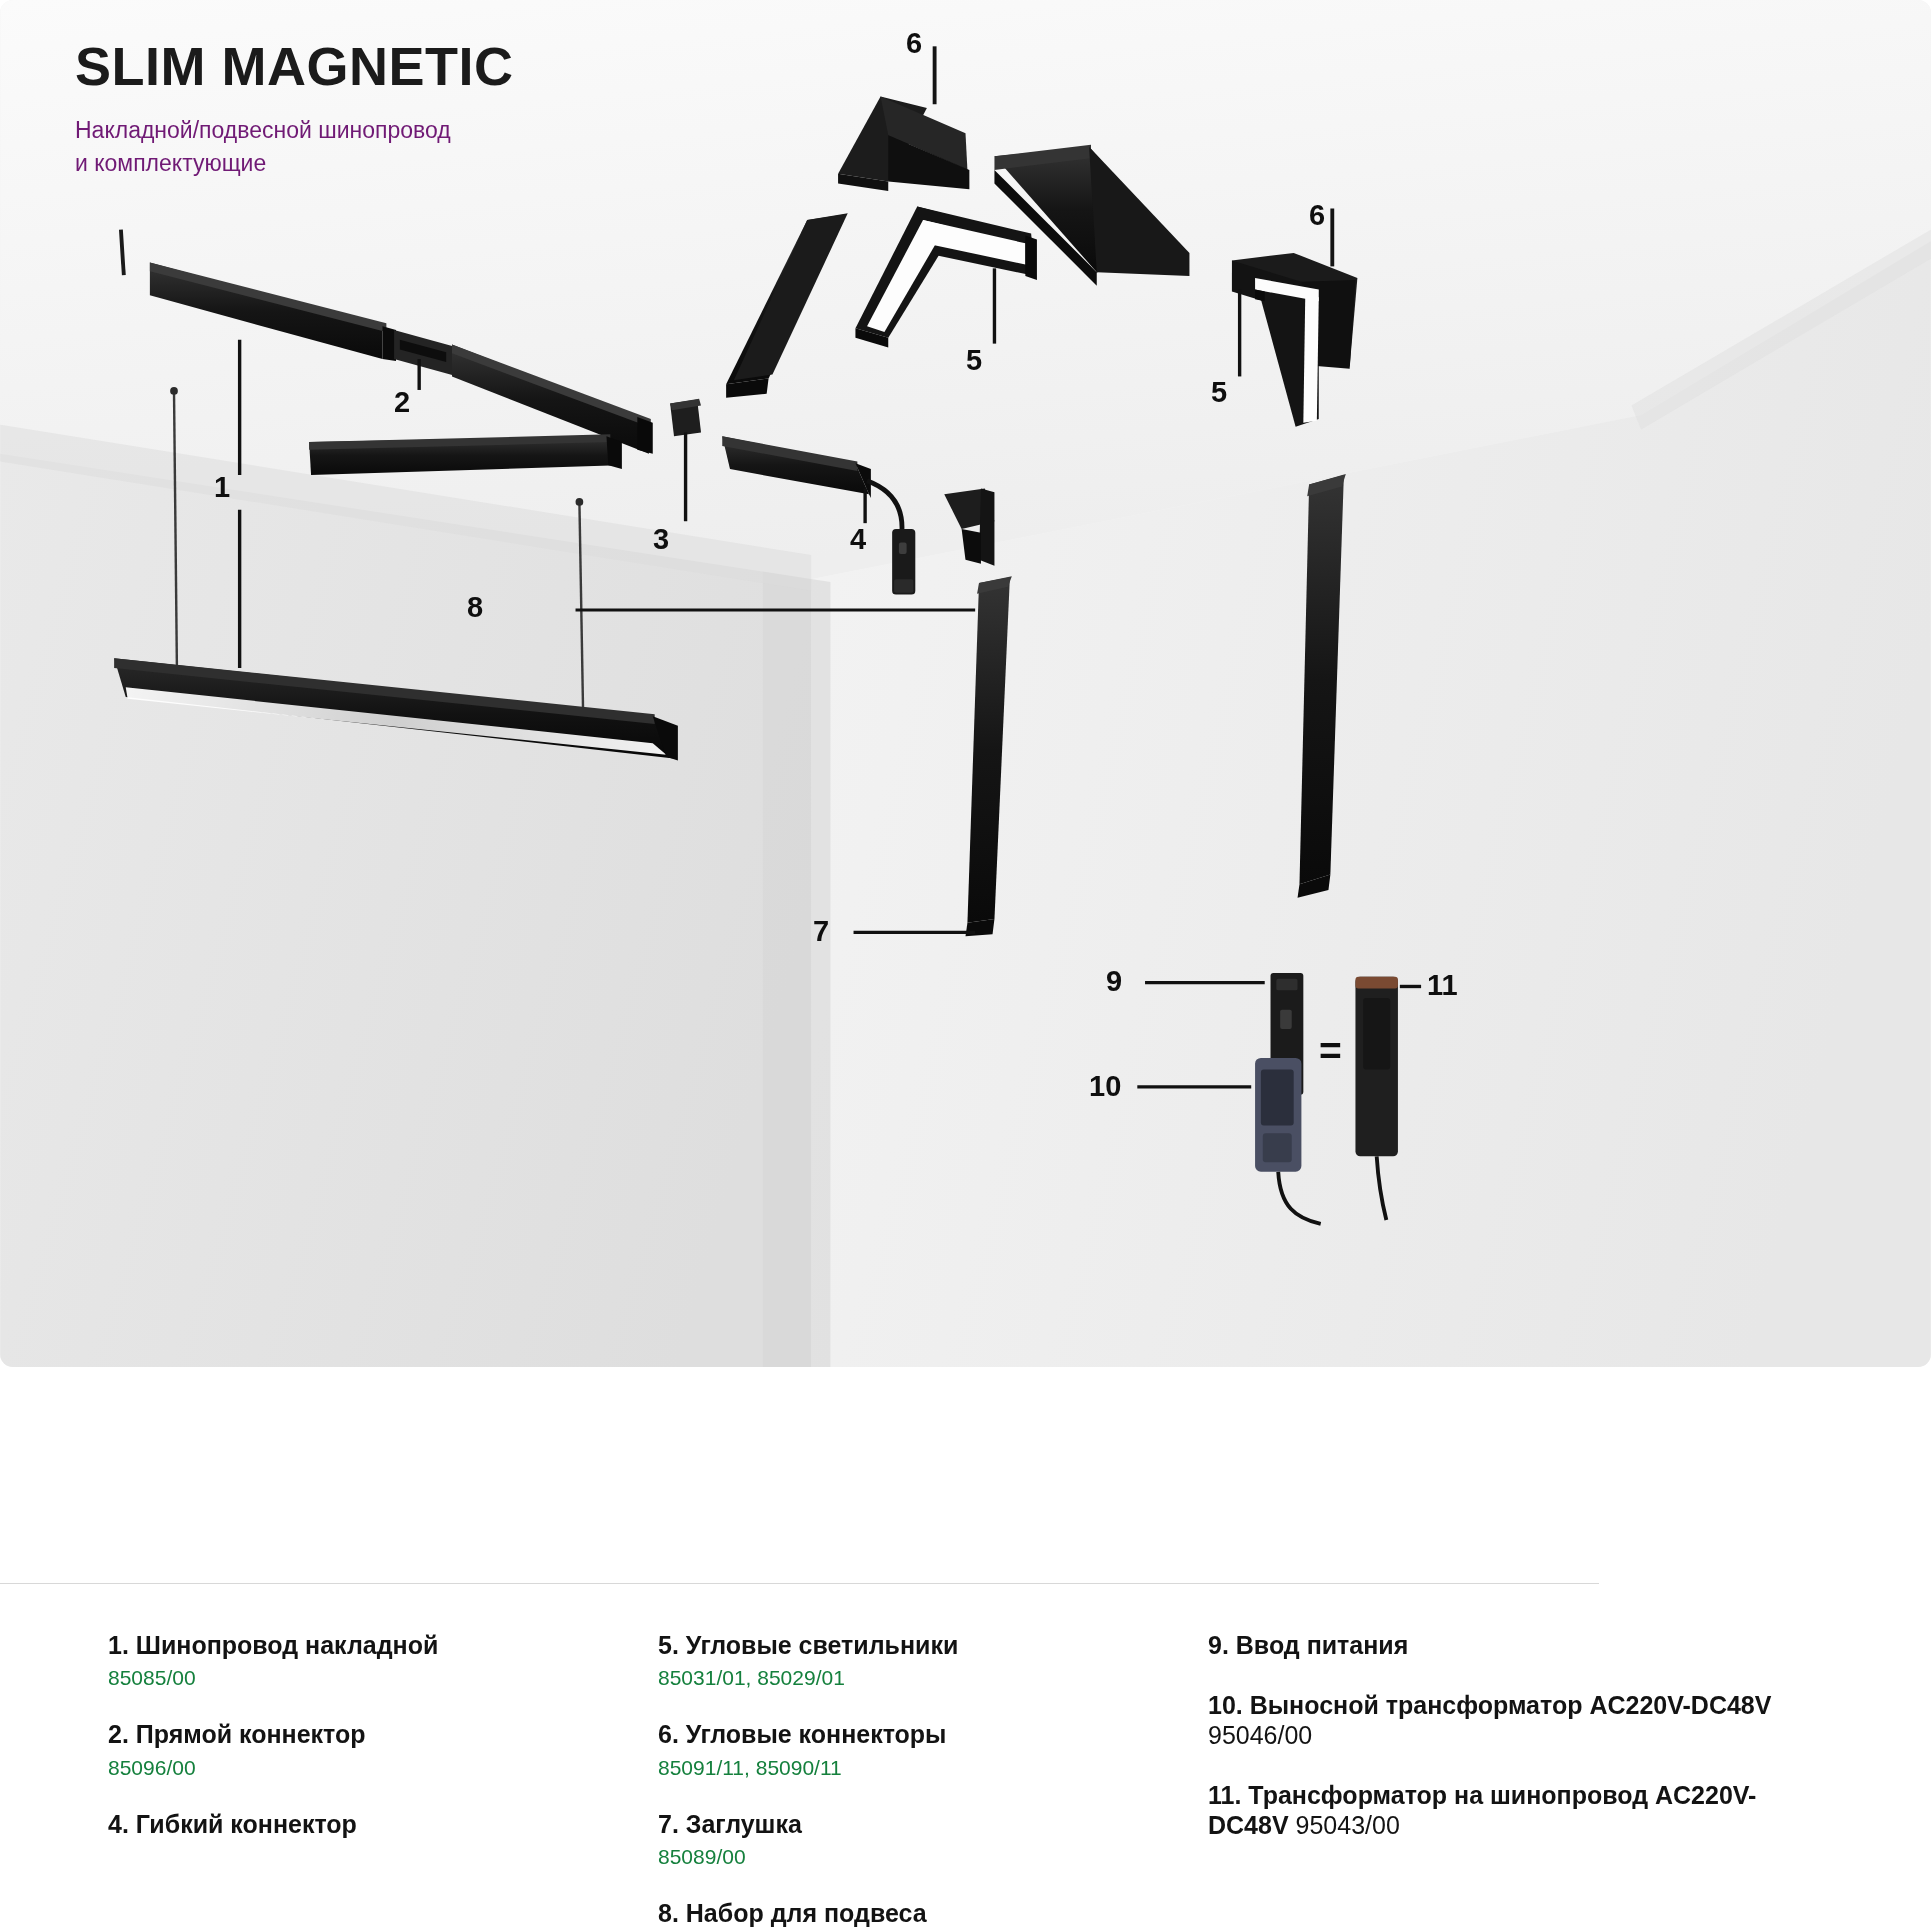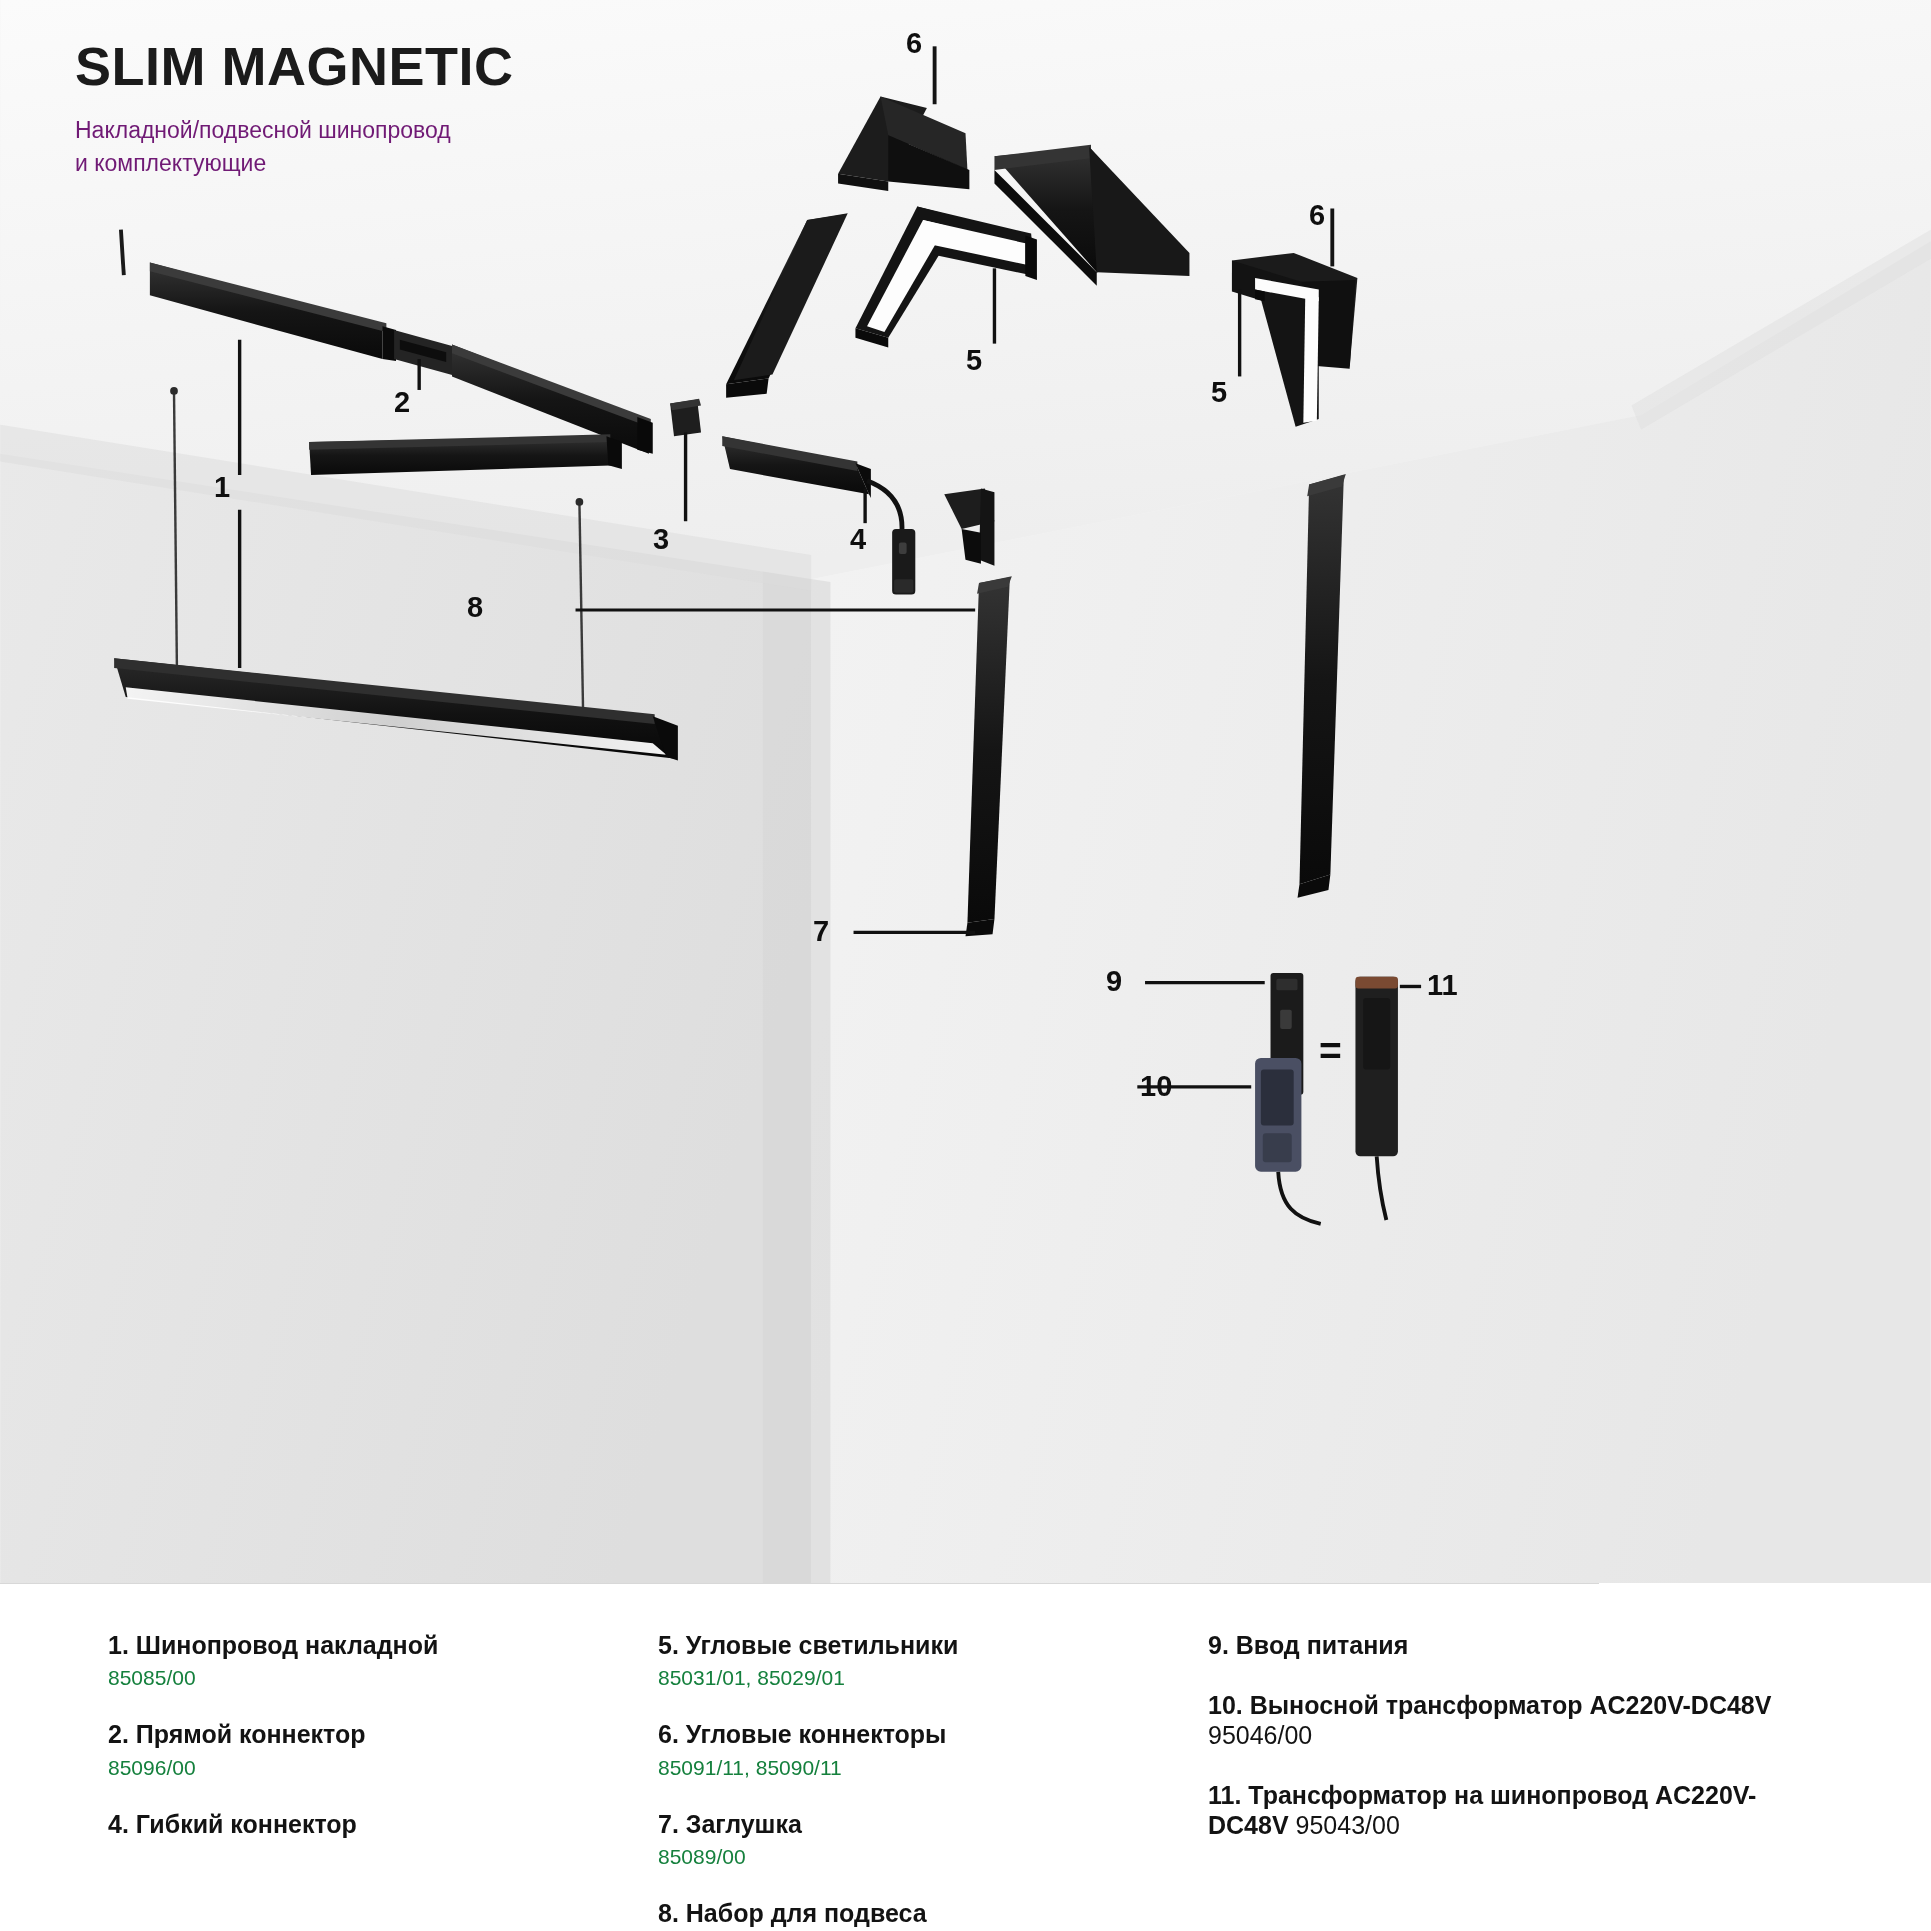--- a/index.html
+++ b/index.html
@@ -5,23 +5,24 @@
   html,body{margin:0;padding:0;}
   body{
     width:1931px;height:1931px;
     background:#ffffff;
     font-family:"Liberation Sans", sans-serif;
     overflow:hidden;
     position:relative;
   }
   
   #scene{
-    position:absolute;left:0;top:0;width:1931px;height:1583px;
+    position:absolute;left:0;top:0;width:1931px;height:1367px;
     background:#f3f3f3;
     overflow:hidden;
+    border-radius:13px;
   }
   #scene svg{position:absolute;left:0;top:0;}
 
   
   #title-block{position:absolute;left:75px;top:39px;z-index:40;}
   #main-title{
     font-size:54px;font-weight:bold;letter-spacing:0.5px;color:#1b1b1b;
     margin:0 0 21px 0;line-height:1;
   }
   #subtitle{
@@ -263,21 +264,21 @@
   <div class="callout" style="left:394px;top:388px;">2</div>
   <div class="callout" style="left:653px;top:525px;">3</div>
   <div class="callout" style="left:850px;top:525px;">4</div>
   <div class="callout" style="left:966px;top:346px;">5</div>
   <div class="callout" style="left:1211px;top:378px;">5</div>
   <div class="callout" style="left:906px;top:29px;">6</div>
   <div class="callout" style="left:1309px;top:201px;">6</div>
   <div class="callout" style="left:813px;top:917px;">7</div>
   <div class="callout" style="left:467px;top:593px;">8</div>
   <div class="callout" style="left:1106px;top:967px;">9</div>
-  <div class="callout" style="left:1140px;top:1072px;">10</div>
+  <div class="callout" style="left:1089px;top:1072px;">10</div>
   <div class="callout" style="left:1427px;top:971px;">11</div>
   <div class="callout" style="left:1319px;top:1031px;font-size:39px;">=</div>
 </div>
 
 <div id="legend">
   <div id="legend-cols">
 
     <div class="legend-col">
       <div class="legend-item">
         <p class="legend-name">1. Шинопровод накладной</p>

